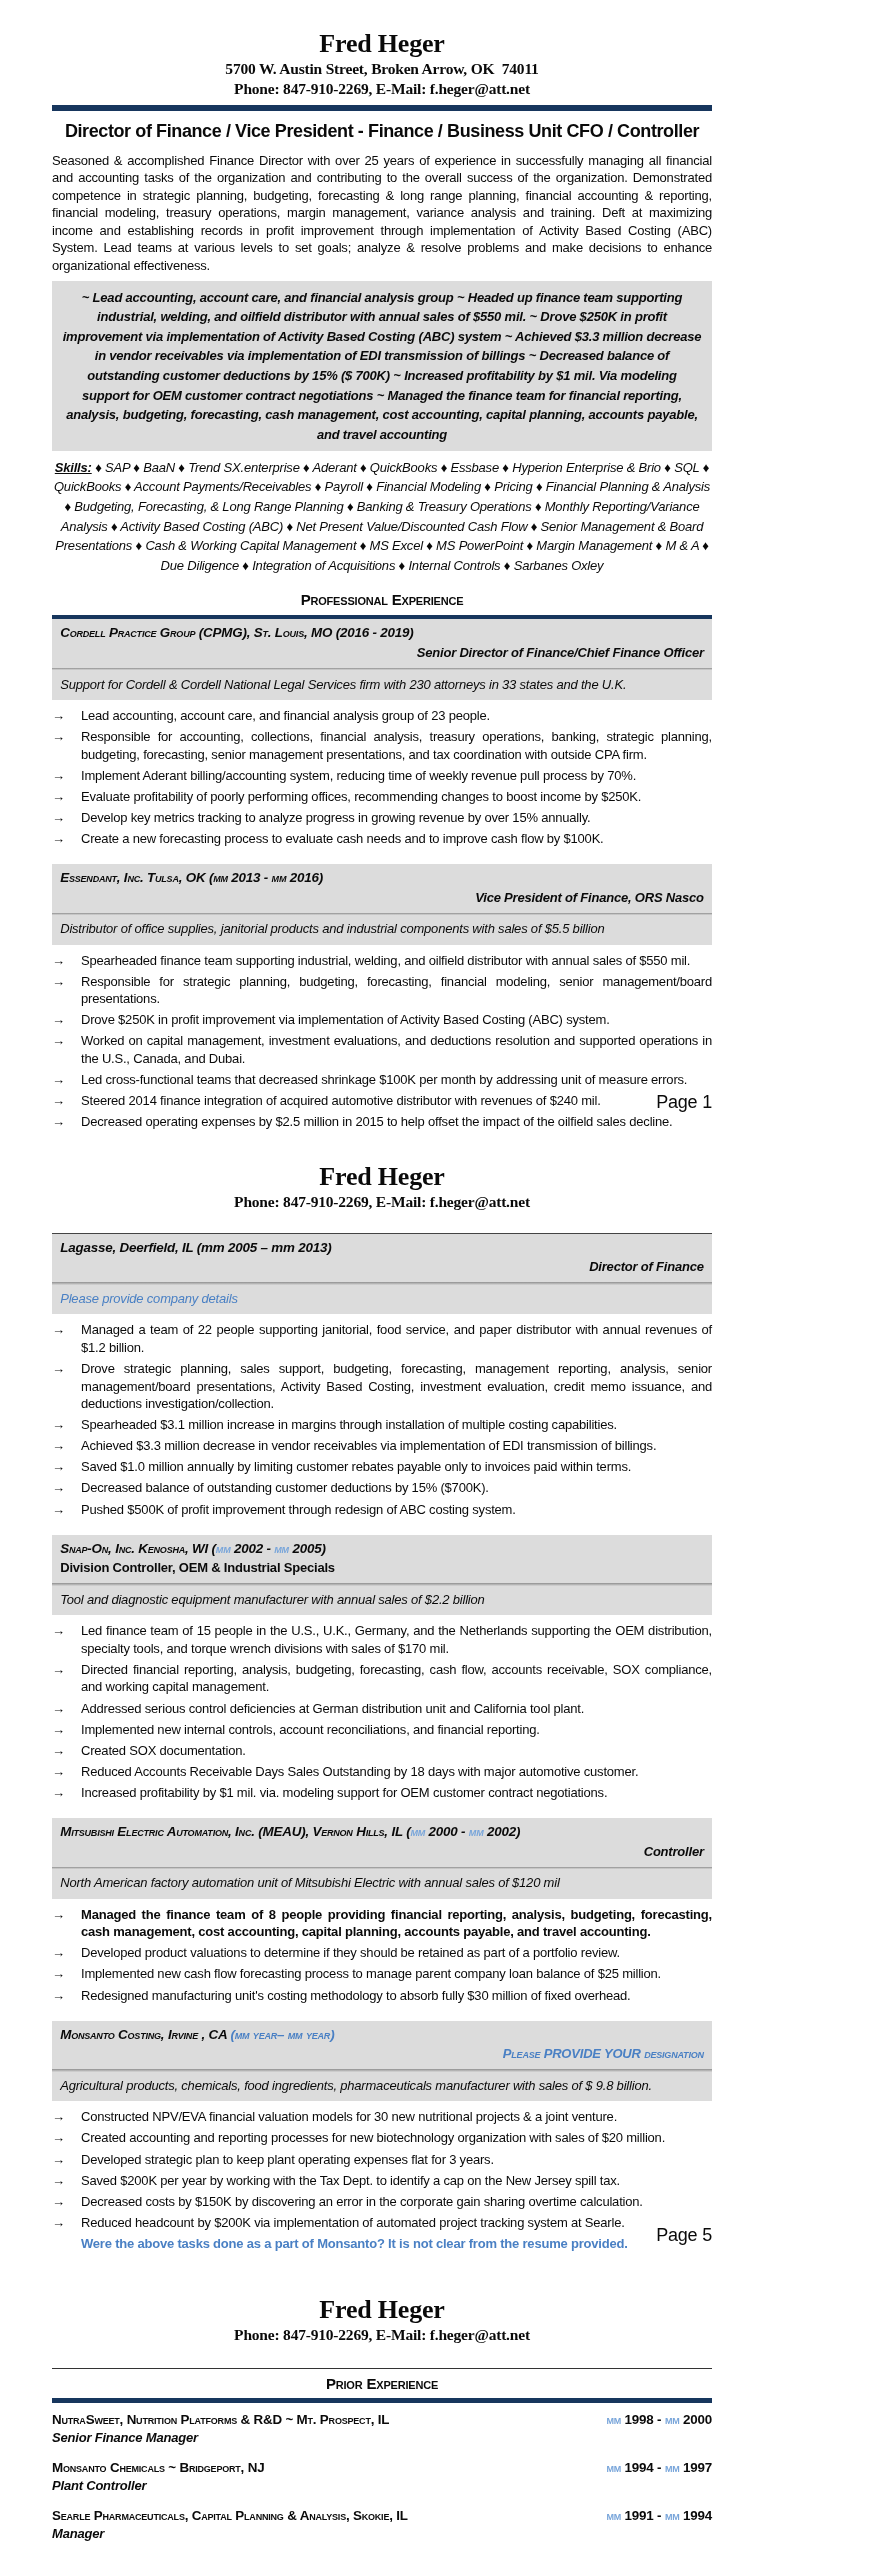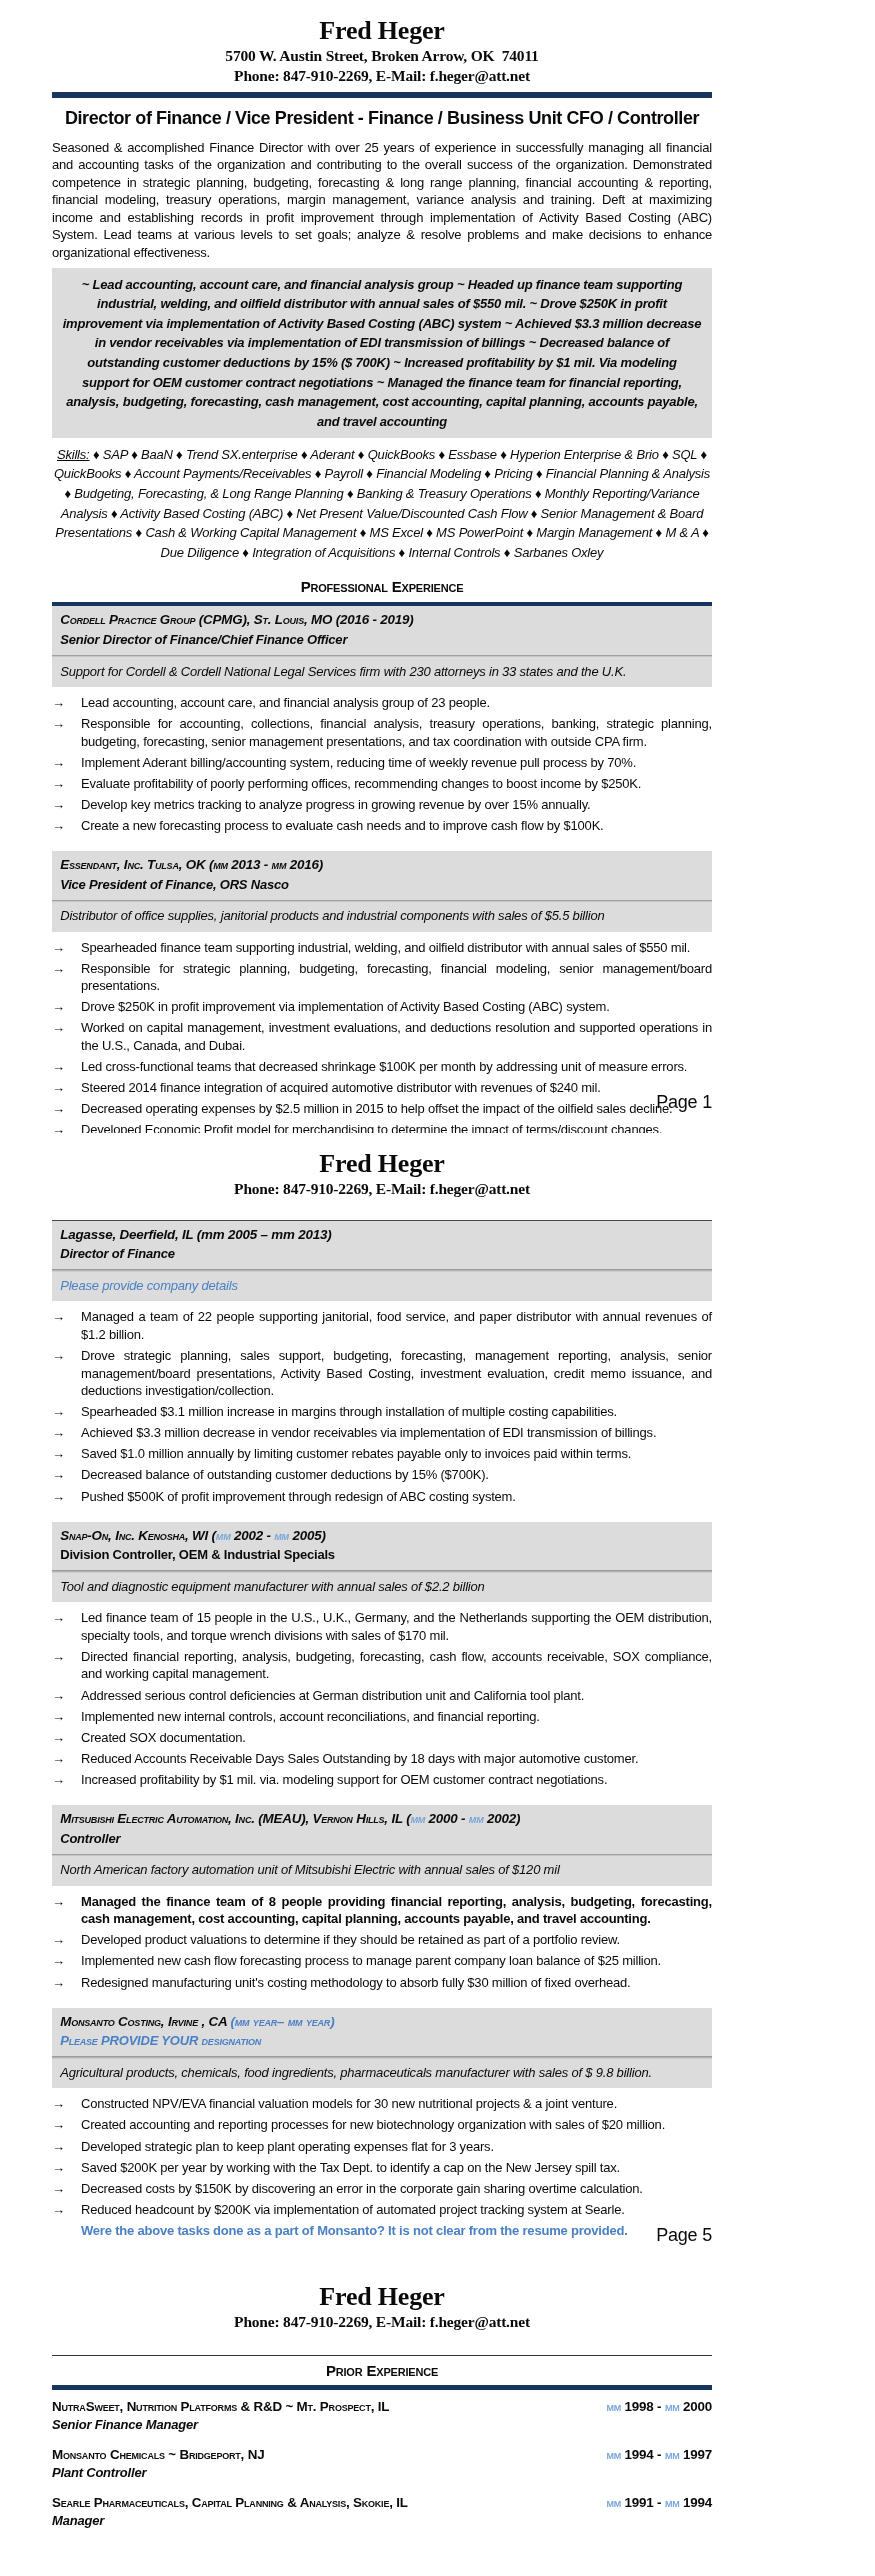--- a/index.html
+++ b/index.html
@@ -1,41 +1,41 @@
 <!DOCTYPE html>
 <html style="--navy: #17365D; --accent: #4A80C4; --mm: #78A5DA; --gray: #DCDCDC;font-size:8.2px"><head>
 <meta charset="utf-8">
 <style>
   :root{
     --navy:#17365D; --accent:#4A80C4; --mm:#78A5DA; --gray:#DCDCDC;
     --fs:13px; --lh:17.5px;
   }
   html,body{margin:0;padding:0;background:#fff;}
   body{width:876px;font-family:"Liberation Sans",sans-serif;color:#0a0a0a;letter-spacing:-0.2px;}
-  .page{width:764px;height:1133px;position:relative;box-sizing:border-box;padding:16px 52px 0;overflow:hidden;background:#fff;}
+  .page{width:764px;height:1133px;position:relative;box-sizing:border-box;padding:29px 52px 0;overflow:hidden;background:#fff;}
   .doc-header{text-align:center;}
   .doc-name{font-family:"Liberation Serif",serif;font-weight:700;font-size:26px;line-height:1.15;}
   .doc-contact{font-family:"Liberation Serif",serif;font-weight:700;font-size:15.5px;line-height:1.3;white-space:pre-wrap;}
   .rule-navy{height:5.2px;background:var(--navy);margin-top:6.2px;}
   .rule-navy.thin{height:4.1px;}
   .rule-black{height:1px;background:#333;}
   .headline{font-weight:700;font-size:18px;line-height:1.2;text-align:center;margin:10.3px 5.2px 9.3px;letter-spacing:-0.4px;}
   .summary{font-size:var(--fs);line-height:var(--lh);text-align:justify;}
   .highlight{background:var(--gray);font-weight:700;font-style:italic;font-size:var(--fs);line-height:19.6px;text-align:center;padding:6.2px 10.3px;margin:7.2px 0;}
   .skills{font-style:italic;font-size:var(--fs);line-height:19.6px;text-align:center;margin:3.1px 0 0;}
-  .skills-label{font-weight:400;text-decoration:underline;text-align:center;}
+  .skills-label{font-weight:700;text-decoration:underline;text-align:center;}
   .section-heading{font-variant:small-caps;font-weight:700;font-size:15px;text-align:center;margin:15.5px 0 7.2px;}
   .job{margin-top:0;}
   .job + .job{margin-top:16.5px;}
   .job-head{background:var(--gray);padding:5.2px 8.2px 6.2px;}
   .job-head.topline{border-top:1px solid #444;}
   .job-company{font-weight:700;font-style:italic;font-size:13.4px;line-height:1.3;}
   .job-company.sc{font-variant:small-caps;}
   .job-role{font-weight:700;font-size:13px;line-height:1.3;margin-top:3.1px;}
-  .job-role.it{font-style:italic;}
+  .job-role.it{font-style:italic;text-align:right;}
   .job-role.sc{font-variant:small-caps;}
   .job-divider{height:2.6px;background:linear-gradient(#8f8f8f,#d8d8d8);margin:6.2px -8.2px;}
   .job-tagline{font-style:italic;font-size:var(--fs);line-height:1.3;margin-top:4.1px;}
   .accent{color:var(--accent);}
   .mmtok{color:var(--mm);}
   ul.bullets{list-style:none;margin:7.2px 0 0;padding:0;}
   .bullet{display:flex;font-size:var(--fs);line-height:var(--lh);margin-bottom:3.6px;}
   .bullet .marker{flex:0 0 29px;}
   .bullet .btext{flex:1;text-align:justify;}
   .bullet.bold{font-weight:700;}

